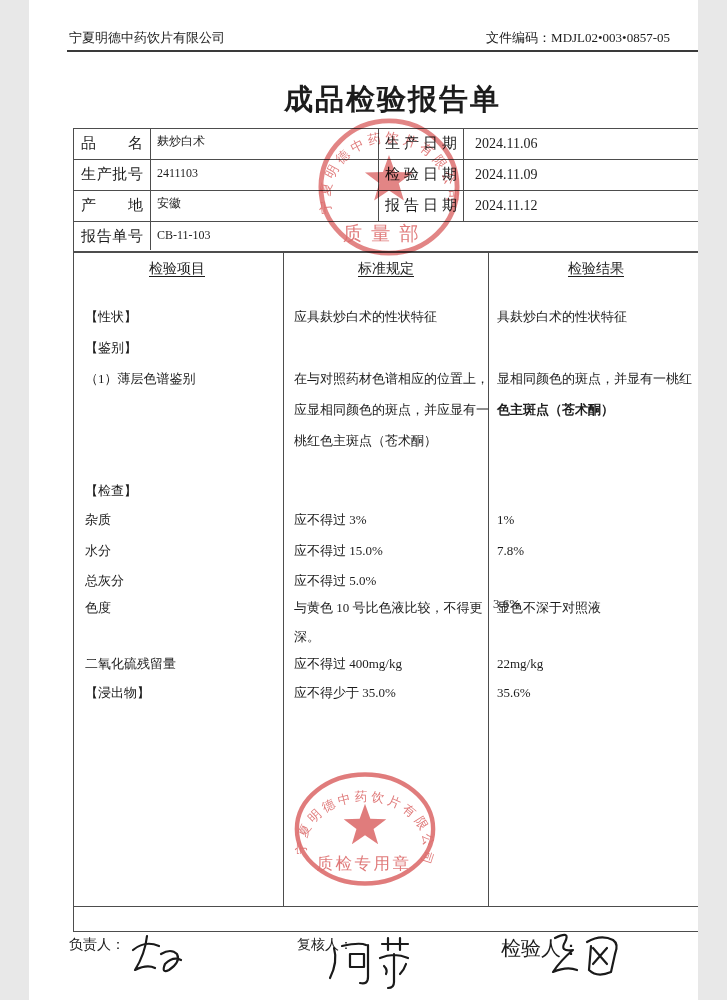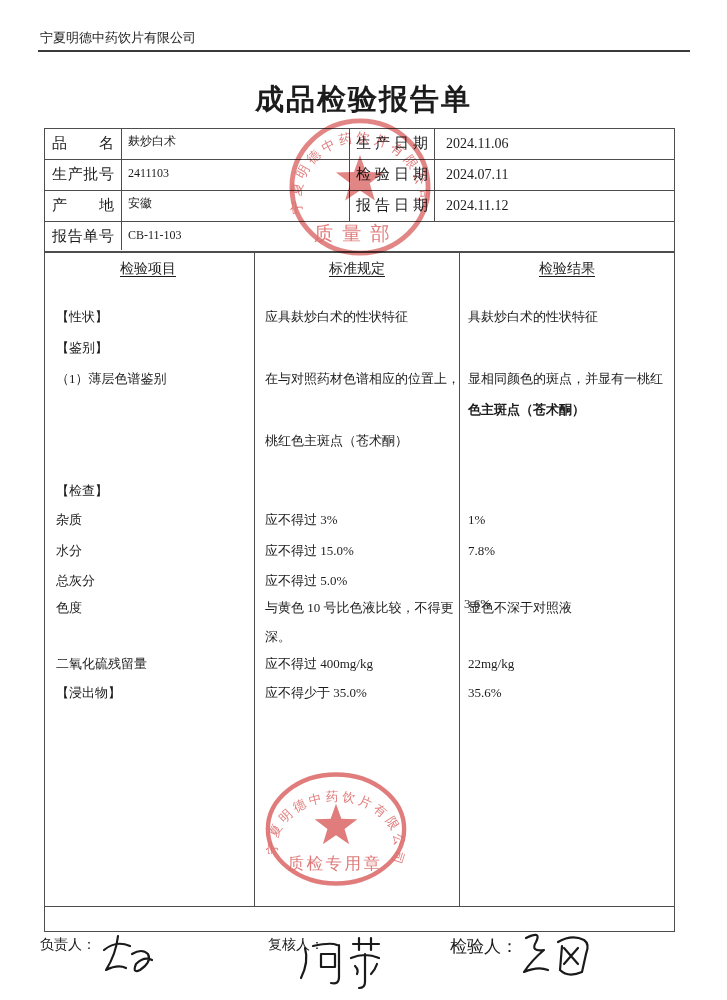--- a/index.html
+++ b/index.html
@@ -1,17 +1,17 @@
 <!DOCTYPE html>
 <html><head>
 <meta charset="utf-8">
 <style>
   html,body{margin:0;padding:0;background:#e8e8e8;}
   .page{
-    position:relative;width:727px;height:1000px;background:#ffffff;
+    position:relative;width:669px;height:1000px;background:#ffffff;
     font-family:"Liberation Serif","DejaVu Serif",serif;color:#1c1c1c;
     overflow:hidden;margin:0 auto;
   }
   .t{position:absolute;white-space:nowrap;font-size:13px;line-height:1.25;}
   .hdr{font-size:13px;top:30px;}
   .hdr-rule{position:absolute;left:38px;top:50px;width:652px;height:2px;background:#3a3a3a;}
   .title{position:absolute;left:0;top:80px;width:727px;text-align:center;
          font-size:29px;font-weight:bold;letter-spacing:2px;margin:0;}
   .box{position:absolute;border:1.5px solid #4d4d4d;box-sizing:border-box;}
   .hline{position:absolute;left:0;width:100%;height:1px;background:#4d4d4d;}
@@ -24,20 +24,21 @@
   .stamp{position:absolute;mix-blend-mode:multiply;opacity:.88;}
   .sig{position:absolute;}
   .sig path{fill:none;stroke:#1a1a1a;stroke-width:2.2;stroke-linecap:round;stroke-linejoin:round;}
 </style>
 </head>
 <body>
 
 <div class="page">
 
   <div class="t hdr" style="left:40px;">宁夏明德中药饮片有限公司</div>
+  <div class="t hdr" style="right:28px;"><span>文件编码：</span><span>MDJL02•003•0857-05</span></div>
   <div class="hdr-rule"></div>
 
   <h1 class="title">成品检验报告单</h1>
 
   <div class="box" style="left:44px;top:128px;width:631px;height:124px;">
     <div class="hline" style="top:30px;"></div>
     <div class="hline" style="top:61px;"></div>
     <div class="hline" style="top:92px;"></div>
     <div class="vline" style="left:76px;height:121px;"></div>
     <div class="vline" style="left:304px;height:92px;"></div>
@@ -49,21 +50,21 @@
   <div class="t ilabel" style="left:52px;top:165px;width:62px;">生产批号</div>
   <div class="t ival" style="left:128px;top:166px;">2411103</div>
   <div class="t ilabel" style="left:52px;top:196px;width:62px;">产地</div>
   <div class="t ival" style="left:128px;top:196px;">安徽</div>
   <div class="t ilabel" style="left:52px;top:227px;width:62px;">报告单号</div>
   <div class="t ival" style="left:128px;top:228px;">CB-11-103</div>
 
   <div class="t ilabel" style="left:356px;top:134px;width:72px;">生产日期</div>
   <div class="t idate" style="left:446px;top:135px;">2024.11.06</div>
   <div class="t ilabel" style="left:356px;top:165px;width:72px;">检验日期</div>
-  <div class="t idate" style="left:446px;top:166px;">2024.07.11</div>
+  <div class="t idate" style="left:446px;top:166px;">2024.11.09</div>
   <div class="t ilabel" style="left:356px;top:196px;width:72px;">报告日期</div>
   <div class="t idate" style="left:446px;top:197px;">2024.11.12</div>
 
   <div class="box" style="left:44px;top:252px;width:631px;height:680px;">
     <div class="vline" style="left:209px;height:653px;"></div>
     <div class="vline" style="left:414px;height:653px;"></div>
     <div class="hline" style="top:653px;"></div>
   </div>
 
   <div class="t colhead" style="left:148px;top:260px;">检验项目</div>
@@ -76,20 +77,21 @@
   <div class="t" style="left:56px;top:483px;">【检查】</div>
   <div class="t" style="left:56px;top:512px;">杂质</div>
   <div class="t" style="left:56px;top:543px;">水分</div>
   <div class="t" style="left:56px;top:573px;">总灰分</div>
   <div class="t" style="left:56px;top:600px;">色度</div>
   <div class="t" style="left:56px;top:656px;">二氧化硫残留量</div>
   <div class="t" style="left:56px;top:685px;">【浸出物】</div>
 
   <div class="t" style="left:265px;top:309px;">应具麸炒白术的性状特征</div>
   <div class="t" style="left:265px;top:371px;">在与对照药材色谱相应的位置上，</div>
+  <div class="t" style="left:265px;top:402px;">应显相同颜色的斑点，并应显有一</div>
   <div class="t" style="left:265px;top:433px;">桃红色主斑点（苍术酮）</div>
   <div class="t" style="left:265px;top:512px;">应不得过 3%</div>
   <div class="t" style="left:265px;top:543px;">应不得过 15.0%</div>
   <div class="t" style="left:265px;top:573px;">应不得过 5.0%</div>
   <div class="t" style="left:265px;top:600px;">与黄色 10 号比色液比较，不得更</div>
   <div class="t" style="left:265px;top:629px;">深。</div>
   <div class="t" style="left:265px;top:656px;">应不得过 400mg/kg</div>
   <div class="t" style="left:265px;top:685px;">应不得少于 35.0%</div>
 
   <div class="t" style="left:468px;top:309px;">具麸炒白术的性状特征</div>
@@ -98,21 +100,21 @@
   <div class="t" style="left:468px;top:512px;">1%</div>
   <div class="t" style="left:468px;top:543px;">7.8%</div>
   <div class="t" style="left:464px;top:573px;margin-top:23px;">3.6%</div>
   <div class="t" style="left:468px;top:600px;">显色不深于对照液</div>
   <div class="t" style="left:468px;top:656px;">22mg/kg</div>
   <div class="t" style="left:468px;top:685px;">35.6%</div>
 
 
   <div class="t" style="left:40px;top:936px;font-size:14px;">负责人：</div>
   <div class="t" style="left:268px;top:936px;font-size:14px;">复核人：</div>
-  <div class="t" style="left:450px;top:936px;font-size:17px;">检验人：</div>
+  <div class="t" style="left:472px;top:936px;font-size:20px;">检验人：</div>
 
   <svg class="sig" style="left:90px;top:930px;" width="70" height="52" viewBox="0 0 70 52">
     <path d="M14 20 Q26 10 40 16 M28 6 Q26 24 16 40 Q28 34 36 38 M42 24 Q52 18 58 24 Q62 32 50 40 Q42 44 46 34 Q54 26 62 30"></path>
   </svg>
   <svg class="sig" style="left:297px;top:932px;" width="92" height="58" viewBox="0 0 92 58">
     <path d="M8 16 Q12 30 4 46 M16 14 Q34 10 40 13 M24 22 h14 v13 h-14 z M42 13 v32 q0 8 -8 6"></path>
     <path d="M56 12 h26 M62 6 v12 M74 6 v12 M54 26 q14 -6 28 0 M58 34 q4 4 2 8 M80 32 q-2 6 -6 10 M68 22 v28 q0 6 -6 6"></path>
   </svg>
   <svg class="sig" style="left:514px;top:926px;" width="84" height="56" viewBox="0 0 84 56">
     <path d="M12 12 Q28 4 22 16 Q16 26 30 24 Q18 34 10 46 Q24 40 34 44"></path>

